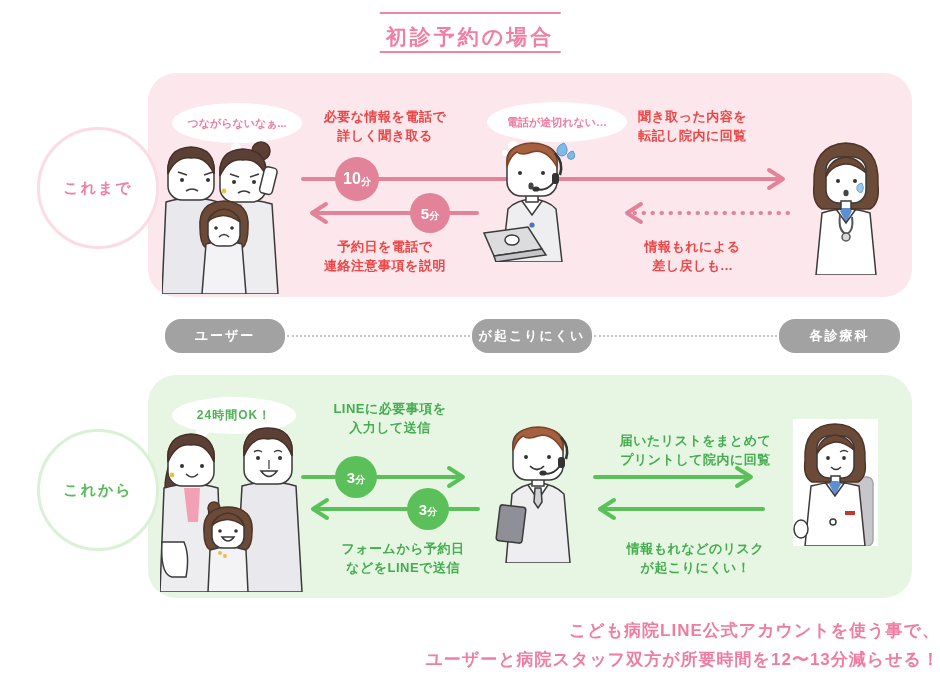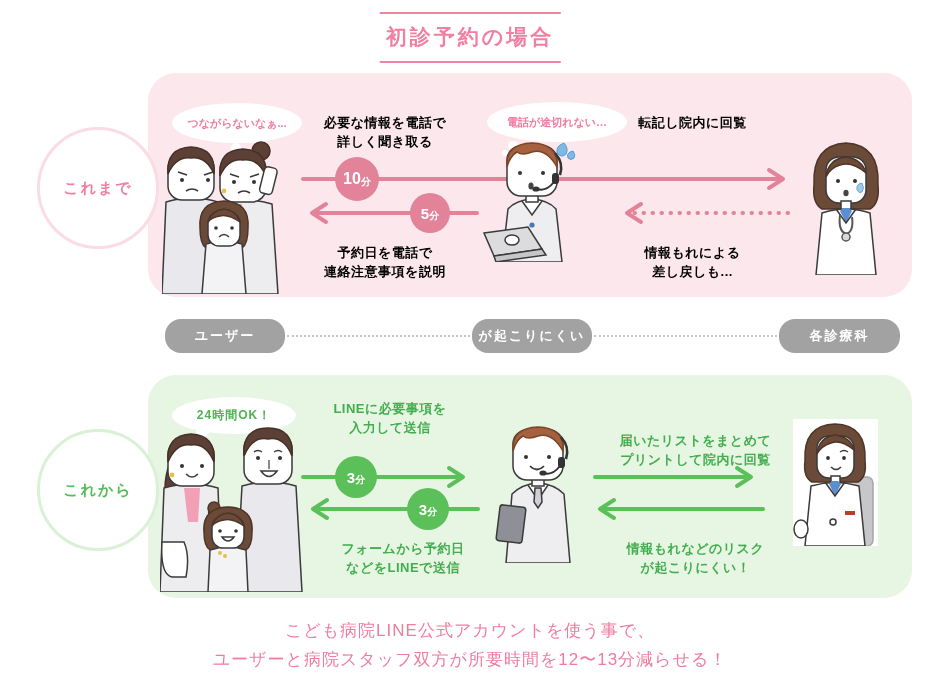--- a/index.html
+++ b/index.html
@@ -5,38 +5,38 @@
   html,body{margin:0;padding:0;}
   body{
     width:940px;height:699px;position:relative;background:#ffffff;overflow:hidden;
     font-family:"Liberation Sans","DejaVu Sans",sans-serif;
   }
   .abs{position:absolute;}
   
   .title-box{
     left:50%;top:12px;transform:translateX(-50%);
     border-top:2px solid #f2849f;border-bottom:2px solid #f2849f;
-    padding:9px 6px 10px;text-align:left;
+    padding:9px 6px 0;text-align:left;
     color:#f07fa1;font-size:21px;font-weight:bold;letter-spacing:3px;white-space:nowrap;
   }
   
   .panel{border-radius:28px;}
   .panel-old{left:148px;top:73px;width:764px;height:224px;background:#fbe7ec;}
   .panel-new{left:148px;top:375px;width:764px;height:223px;background:#e6f6e2;}
   
   .side-circle{
     width:116px;height:116px;border-radius:50%;background:#fff;
     display:flex;align-items:center;justify-content:center;
     font-weight:bold;font-size:15px;letter-spacing:2px;
   }
   .side-circle.old{left:37px;top:127px;border:3px solid #fcdce4;color:#f07fa1;}
   .side-circle.new{left:37px;top:429px;border:3px solid #d9f1d5;color:#55bd58;}
   
   .note{font-weight:bold;font-size:13px;line-height:19px;text-align:center;letter-spacing:.5px;}
-  .note.pink{color:#000000;margin-top:6px;}
+  .note.pink{color:#ef4444;}
   .note.green{color:#44ad4f;text-align:center;}
   
   .badge{
     border-radius:50%;color:#fff;display:flex;align-items:center;justify-content:center;
     font-weight:bold;font-size:15px;
   }
   .badge .unit{font-size:10px;margin-top:5px;}
   .badge.pink{background:#e2839a;}
   .badge.green{background:#5cc05a;}
   
@@ -54,22 +54,22 @@
   }
   .bubble.pink{color:#ef7fa1;font-size:11px;}
   .bubble.green{color:#4fb254;font-size:12px;letter-spacing:1px;}
   .bubble-dot{background:#fff;border-radius:50%;}
   .bubble-tail-tri{
     width:0;height:0;border-left:7px solid transparent;border-right:9px solid transparent;
     border-top:16px solid #fff;transform:rotate(18deg);
   }
   
   .footer{
-    left:0;top:616px;width:940px;text-align:center;
-    color:#f07ca0;font-size:17px;font-weight:normal;line-height:29px;letter-spacing:1px;
+    left:0;top:616px;width:940px;text-align:right;
+    color:#f07ca0;font-size:17px;font-weight:bold;line-height:29px;letter-spacing:1px;
   }
   .doc-box{background:#ffffff;}
   svg{display:block;}
 </style>
 </head>
 <body>
 
 <div class="abs title-box">初診予約の場合</div>
 
 <div class="abs panel panel-old"></div>
@@ -105,20 +105,21 @@
 
 <div class="abs note pink" style="left:295px;top:107px;width:180px;">
   <div>必要な情報を電話で</div>
   <div>詳しく聞き取る</div>
 </div>
 <div class="abs note pink" style="left:295px;top:237px;width:180px;">
   <div>予約日を電話で</div>
   <div>連絡注意事項を説明</div>
 </div>
 <div class="abs note pink" style="left:600px;top:107px;width:185px;">
+  <div>聞き取った内容を</div>
   <div>転記し院内に回覧</div>
 </div>
 <div class="abs note pink" style="left:600px;top:237px;width:185px;">
   <div>情報もれによる</div>
   <div>差し戻しも...</div>
 </div>
 
 <div class="abs note green" style="left:300px;top:399px;width:180px;">
   <div>LINEに必要事項を</div>
   <div>入力して送信</div>

